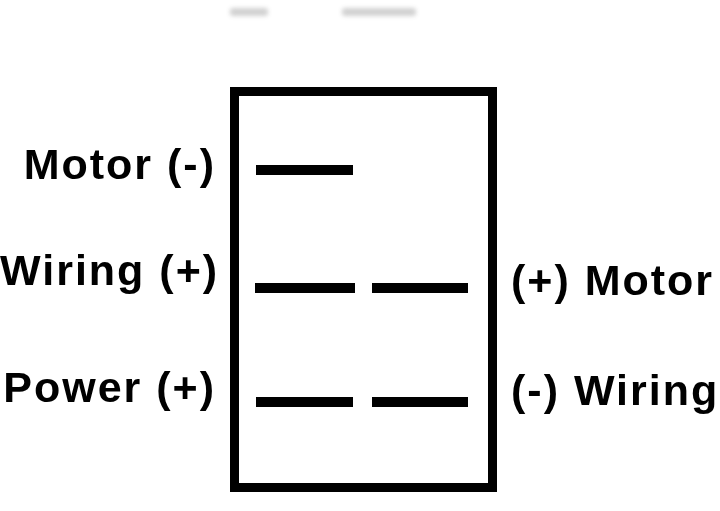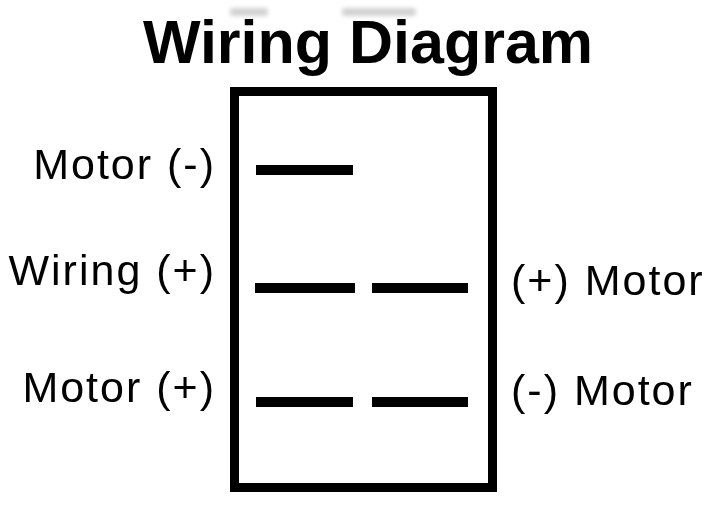--- a/index.html
+++ b/index.html
@@ -39,21 +39,21 @@
     background: #000000;
   }
   .bar-r1l { left: 256px; top: 165px; width: 97px; }
   .bar-r2l { left: 255px; top: 283px; width: 100px; }
   .bar-r2r { left: 372px; top: 283px; width: 96px; }
   .bar-r3l { left: 256px; top: 397px; width: 97px; }
   .bar-r3r { left: 372px; top: 397px; width: 96px; }
   .lbl {
     position: absolute;
     font-size: 43px;
-    font-weight: normal;
+    font-weight: bold;
     line-height: 1;
     letter-spacing: 2px;
     white-space: nowrap;
   }
   .lbl-left {
     left: 0;
     width: 216px;
     text-align: right;
   }
   .lbl-right {
@@ -76,30 +76,29 @@
   .artifact-2 { left: 342px; top: 8px; width: 74px; height: 8px; }
 </style>
 </head>
 <body>
 
 <div class="canvas">
 
   <div class="artifact artifact-1"></div>
   <div class="artifact artifact-2"></div>
 
-  <div class="title">Wiring Diagram</div>
 
   <div class="switch-body"></div>
 
   <div class="bar bar-r1l"></div>
   <div class="bar bar-r2l"></div>
   <div class="bar bar-r2r"></div>
   <div class="bar bar-r3l"></div>
   <div class="bar bar-r3r"></div>
 
   <div class="lbl lbl-left lbl-motor-neg">Motor (-)</div>
   <div class="lbl lbl-left lbl-motor-pos">Wiring (+)</div>
-  <div class="lbl lbl-left lbl-power-pos">Motor (+)</div>
+  <div class="lbl lbl-left lbl-power-pos">Power (+)</div>
 
   <div class="lbl lbl-right lbl-plus-motor">(+) Motor</div>
-  <div class="lbl lbl-right lbl-minus-motor">(-) Motor</div>
+  <div class="lbl lbl-right lbl-minus-motor">(-) Wiring</div>
 
 </div>
 
 </body></html>

